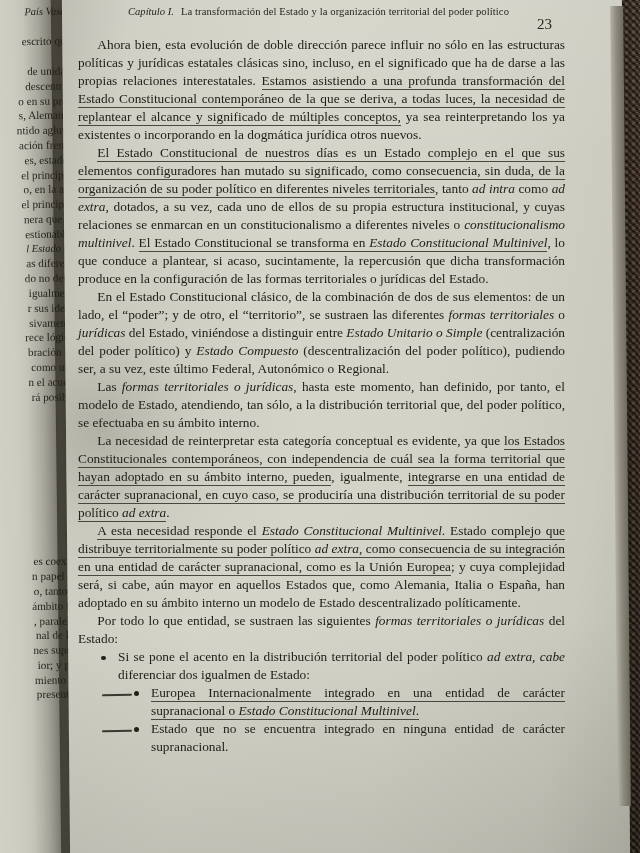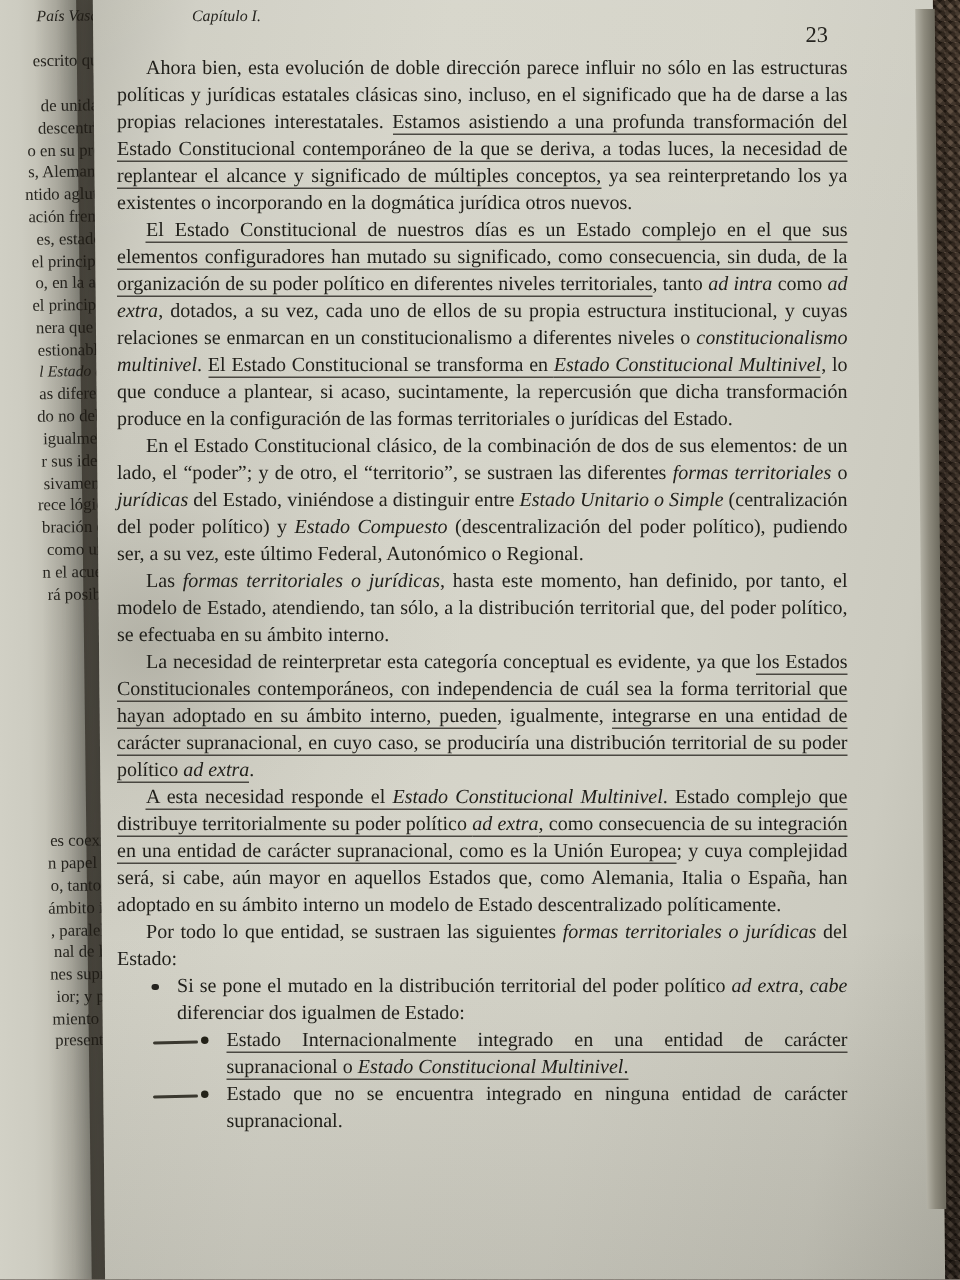--- a/index.html
+++ b/index.html
@@ -230,20 +230,21 @@
     </div>
   </div>
 
   <div class="gutter"></div>
 
   <div class="page-right"></div>
   <div class="page-edge-right"></div>
 
   <div class="running-head">
     <span class="rh-chap">Capítulo I.</span>
+    <span class="rh-title">La transformación del Estado y la organización territorial del poder político</span>
   </div>
   <div class="folio">23</div>
 
   <div class="textblock">
 
     <p><span>Ahora bien, esta evolución de doble dirección parece influir no sólo en las estructuras políticas y jurídicas estatales clásicas sino, incluso, en el significado que ha de darse a las propias relaciones interestatales. </span><span class="ul">Estamos asistiendo a una profunda transformación del Estado Constitucional contemporáneo de la que se deriva, a todas luces, la necesidad de replantear el alcance y significado de múltiples conceptos,</span><span> ya sea reinterpretando los ya existentes o incorporando en la dogmática jurídica otros nuevos.</span></p>
 
     <p><span class="ul">El Estado Constitucional de nuestros días es un Estado complejo en el que sus elementos configuradores han mutado su significado, como consecuencia, sin duda, de la organización de su poder político en diferentes niveles territoriales</span><span>, tanto </span><i>ad intra</i><span> como </span><i>ad extra</i><span>, dotados, a su vez, cada uno de ellos de su propia estructura institucional, y cuyas relaciones se enmarcan en un constitucionalismo a diferentes niveles o </span><i>constitucionalismo multinivel</i><span>. </span><span class="ul">El Estado Constitucional se transforma en </span><i class="ul">Estado Constitucional Multinivel</i><span>, lo que conduce a plantear, si acaso, sucintamente, la repercusión que dicha transformación produce en la configuración de las formas territoriales o jurídicas del Estado.</span></p>
 
     <p><span>En el Estado Constitucional clásico, de la combinación de dos de sus elementos: de un lado, el “poder”; y de otro, el “territorio”, se sustraen las diferentes </span><i>formas territoriales</i><span> o </span><i>jurídicas</i><span> del Estado, viniéndose a distinguir entre </span><i>Estado Unitario o Simple</i><span> (centralización del poder político) y </span><i>Estado Compuesto</i><span> (descentralización del poder político), pudiendo ser, a su vez, este último Federal, Autonómico o Regional.</span></p>
@@ -252,27 +253,27 @@
 
     <p><span>La necesidad de reinterpretar esta categoría conceptual es evidente, ya que </span><span class="ul">los Estados Constitucionales contemporáneos, con independencia de cuál sea la forma territorial que hayan adoptado en su ámbito interno, pueden</span><span>, igualmente, </span><span class="ul">integrarse en una entidad de carácter supranacional, en cuyo caso, se produciría una distribución territorial de su poder político </span><i class="ul">ad extra</i><span>.</span></p>
 
     <p><span class="ul">A esta necesidad responde el </span><i class="ul">Estado Constitucional Multinivel</i><span class="ul">. Estado complejo que distribuye territorialmente su poder político </span><i class="ul">ad extra</i><span class="ul">, como consecuencia de su integración en una entidad de carácter supranacional, como es la Unión Europea</span><span>; y cuya complejidad será, si cabe, aún mayor en aquellos Estados que, como Alemania, Italia o España, han adoptado en su ámbito interno un modelo de Estado descentralizado políticamente.</span></p>
 
     <p><span>Por todo lo que entidad, se sustraen las siguientes </span><i>formas territoriales o jurídicas</i><span> del Estado:</span></p>
 
     <ul class="lvl1">
       <li>
         <span class="bullet"></span>
-        <span>Si se pone el mutado en la distribución territorial del poder político </span><i>ad extra, cabe</i><span> diferenciar dos igualmen de Estado:</span>
+        <span>Si se pone el acento en la distribución territorial del poder político </span><i>ad extra, cabe</i><span> diferenciar dos igualmen de Estado:</span>
 
         <ul class="lvl2">
           <li>
             <span class="dash"></span>
             <span class="bullet2"></span>
-            <span class="ul">Estado Internacionalmente integrado en una entidad de carácter supranacional o </span><i class="ul">Estado Constitucional Multinivel</i><span class="ul">.</span>
+            <span class="ul">Europea Internacionalmente integrado en una entidad de carácter supranacional o </span><i class="ul">Estado Constitucional Multinivel</i><span class="ul">.</span>
           </li>
           <li>
             <span class="dash"></span>
             <span class="bullet2"></span>
             <span>Estado que no se encuentra integrado en ninguna entidad de carácter supranacional.</span>
           </li>
         </ul>
       </li>
     </ul>
 

